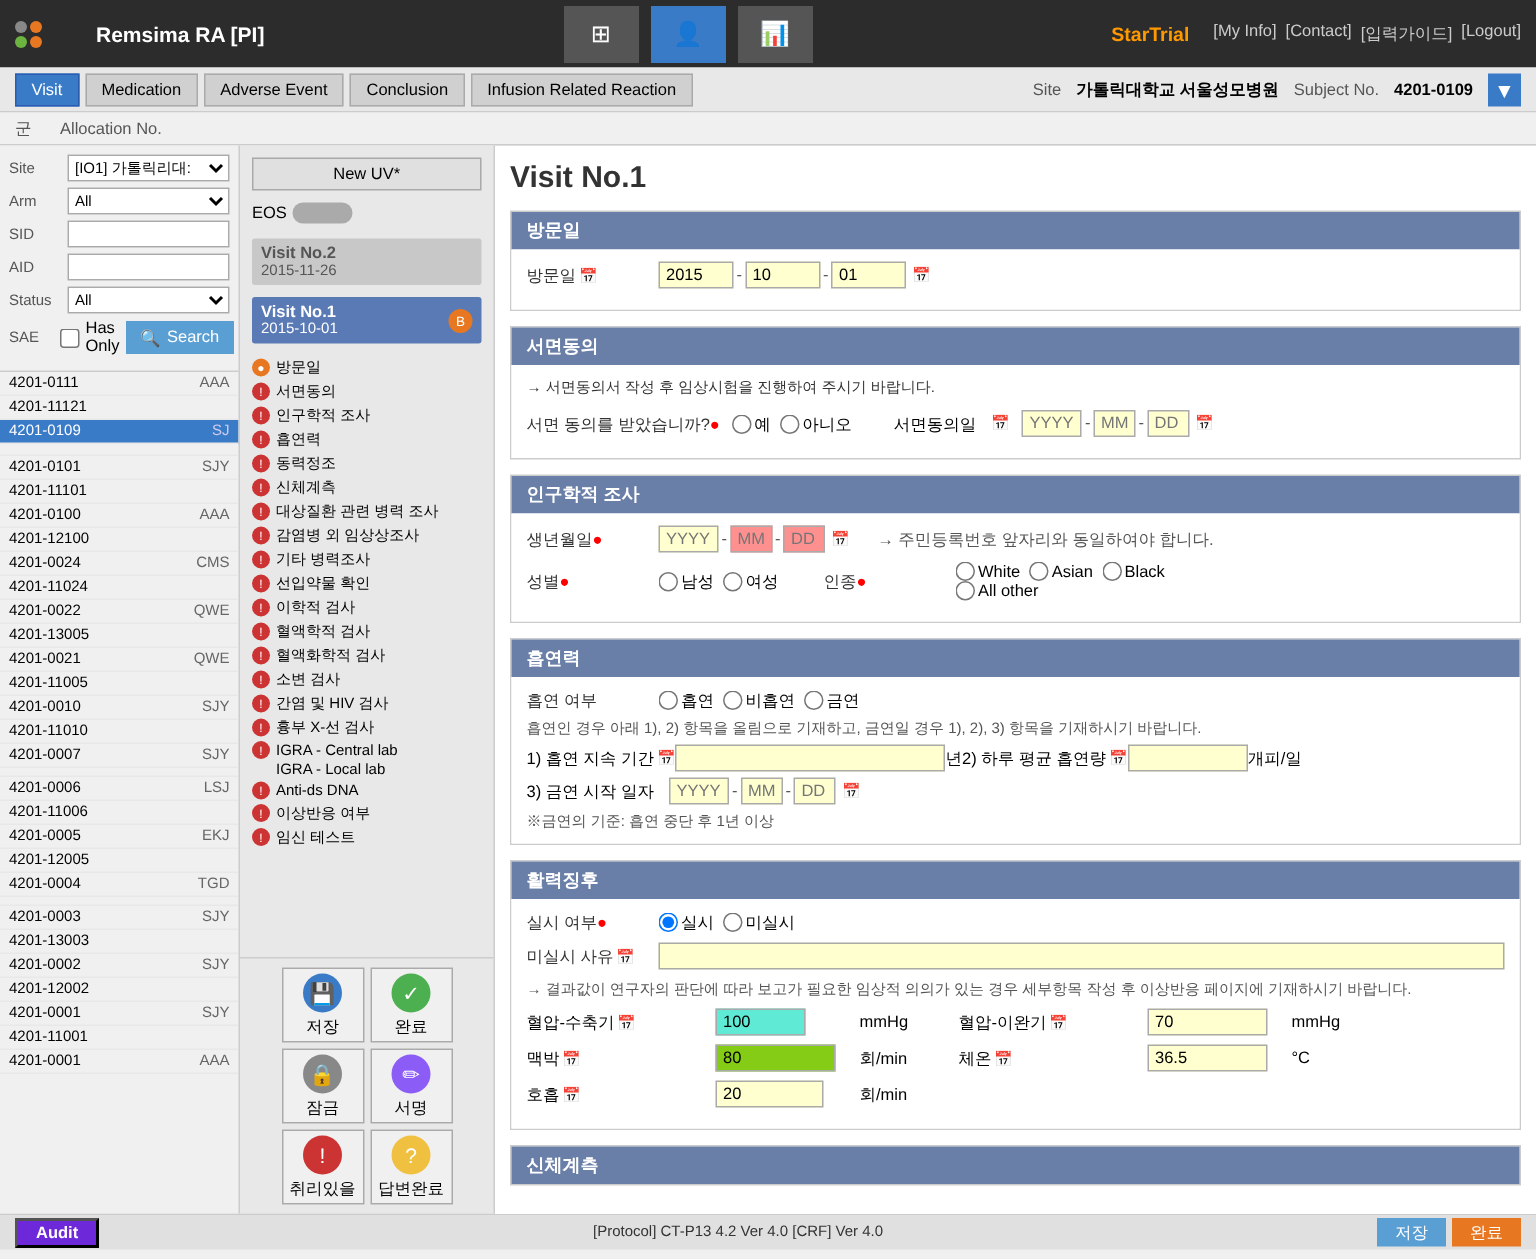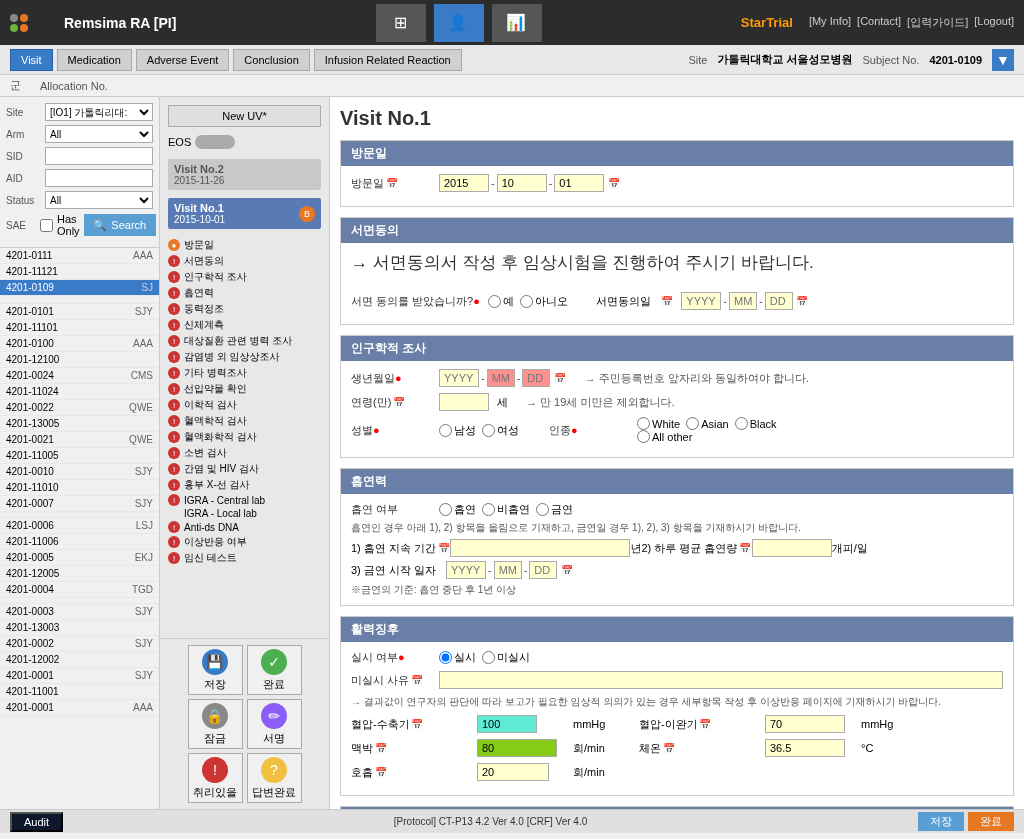--- a/index.html
+++ b/index.html
@@ -90,25 +90,25 @@
     .form-label { color: #333; min-width: 80px; }
     .form-input { height: 18px; border: 1px solid #aaa; padding: 0 4px; background: #ffffd0; }
     .form-input.date { width: 50px; }
     .form-input.wide { width: 120px; }
     .date-group { display: flex; align-items: center; gap: 2px; }
     .date-sep { color: #555; }
     .radio-group { display: flex; gap: 6px; align-items: center; }
     .radio-label { display: flex; align-items: center; gap: 2px; cursor: pointer; }
 
     
-    .consent-arrow { color: #333; font-size: 17px; margin-bottom: 18px; }
+    .consent-arrow { color: #333; font-size: 10px; margin-bottom: 8px; }
 
     
     .status-bar { background: #e0e0e0; height: 24px; display: flex; align-items: center; padding: 0 10px; justify-content: space-between; border-top: 1px solid #ccc; }
-    .status-audit { background: #0f172a; color: white; padding: 2px 12px; cursor: pointer; }
+    .status-audit { background: #6d28d9; color: white; padding: 2px 12px; cursor: pointer; font-weight: bold; }
     .status-protocol { color: #333; font-size: 10px; }
     .status-btns { display: flex; gap: 4px; }
     .status-save { background: #5a9fd4; color: white; border: none; padding: 2px 12px; cursor: pointer; }
     .status-complete { background: #e87722; color: white; border: none; padding: 2px 12px; cursor: pointer; }
 
     .inline-cal { color: #3a7bc8; cursor: pointer; margin-left: 2px; font-size: 10px; }
 
     .smoking-row { display: flex; align-items: center; gap: 8px; margin-bottom: 4px; }
     .smoking-detail { color: #555; font-size: 10px; margin-bottom: 4px; }
     .smoking-note { color: #555; font-size: 10px; }
@@ -515,28 +515,20 @@
             <input class="form-input" placeholder="YYYY" type="text" style="width: 40px; background: rgb(255, 255, 208);">
             <span class="date-sep">-</span>
             <input class="form-input" placeholder="MM" type="text" style="width: 28px; background: rgb(255, 144, 144);">
             <span class="date-sep">-</span>
             <input class="form-input" placeholder="DD" type="text" style="width: 28px; background: rgb(255, 144, 144);">
             <span class="inline-cal">📅</span>
           </div>
           <span style="color:#555; margin-left:10px;">→ 주민등록번호 앞자리와 동일하여야 합니다.</span>
         </div>
 
-        <div class="form-row">
-          <span class="form-label">
-            연령(만)<span class="inline-cal">📅</span>
-          </span>
-          <input class="form-input" type="text" style="width: 50px; background: rgb(255, 255, 208);">
-          <span>세</span>
-          <span style="color:#555; margin-left:10px;">→ 만 19세 미만은 제외합니다.</span>
-        </div>
 
         <div style="display:flex; gap:30px;">
           <div class="form-row">
             <span class="form-label">성별<span style="color:red;">●</span></span>
             <div class="radio-group">
               <label class="radio-label">
                 <input type="radio" name="gender" style="">
                 <span>남성</span>
               </label>
               <label class="radio-label">

